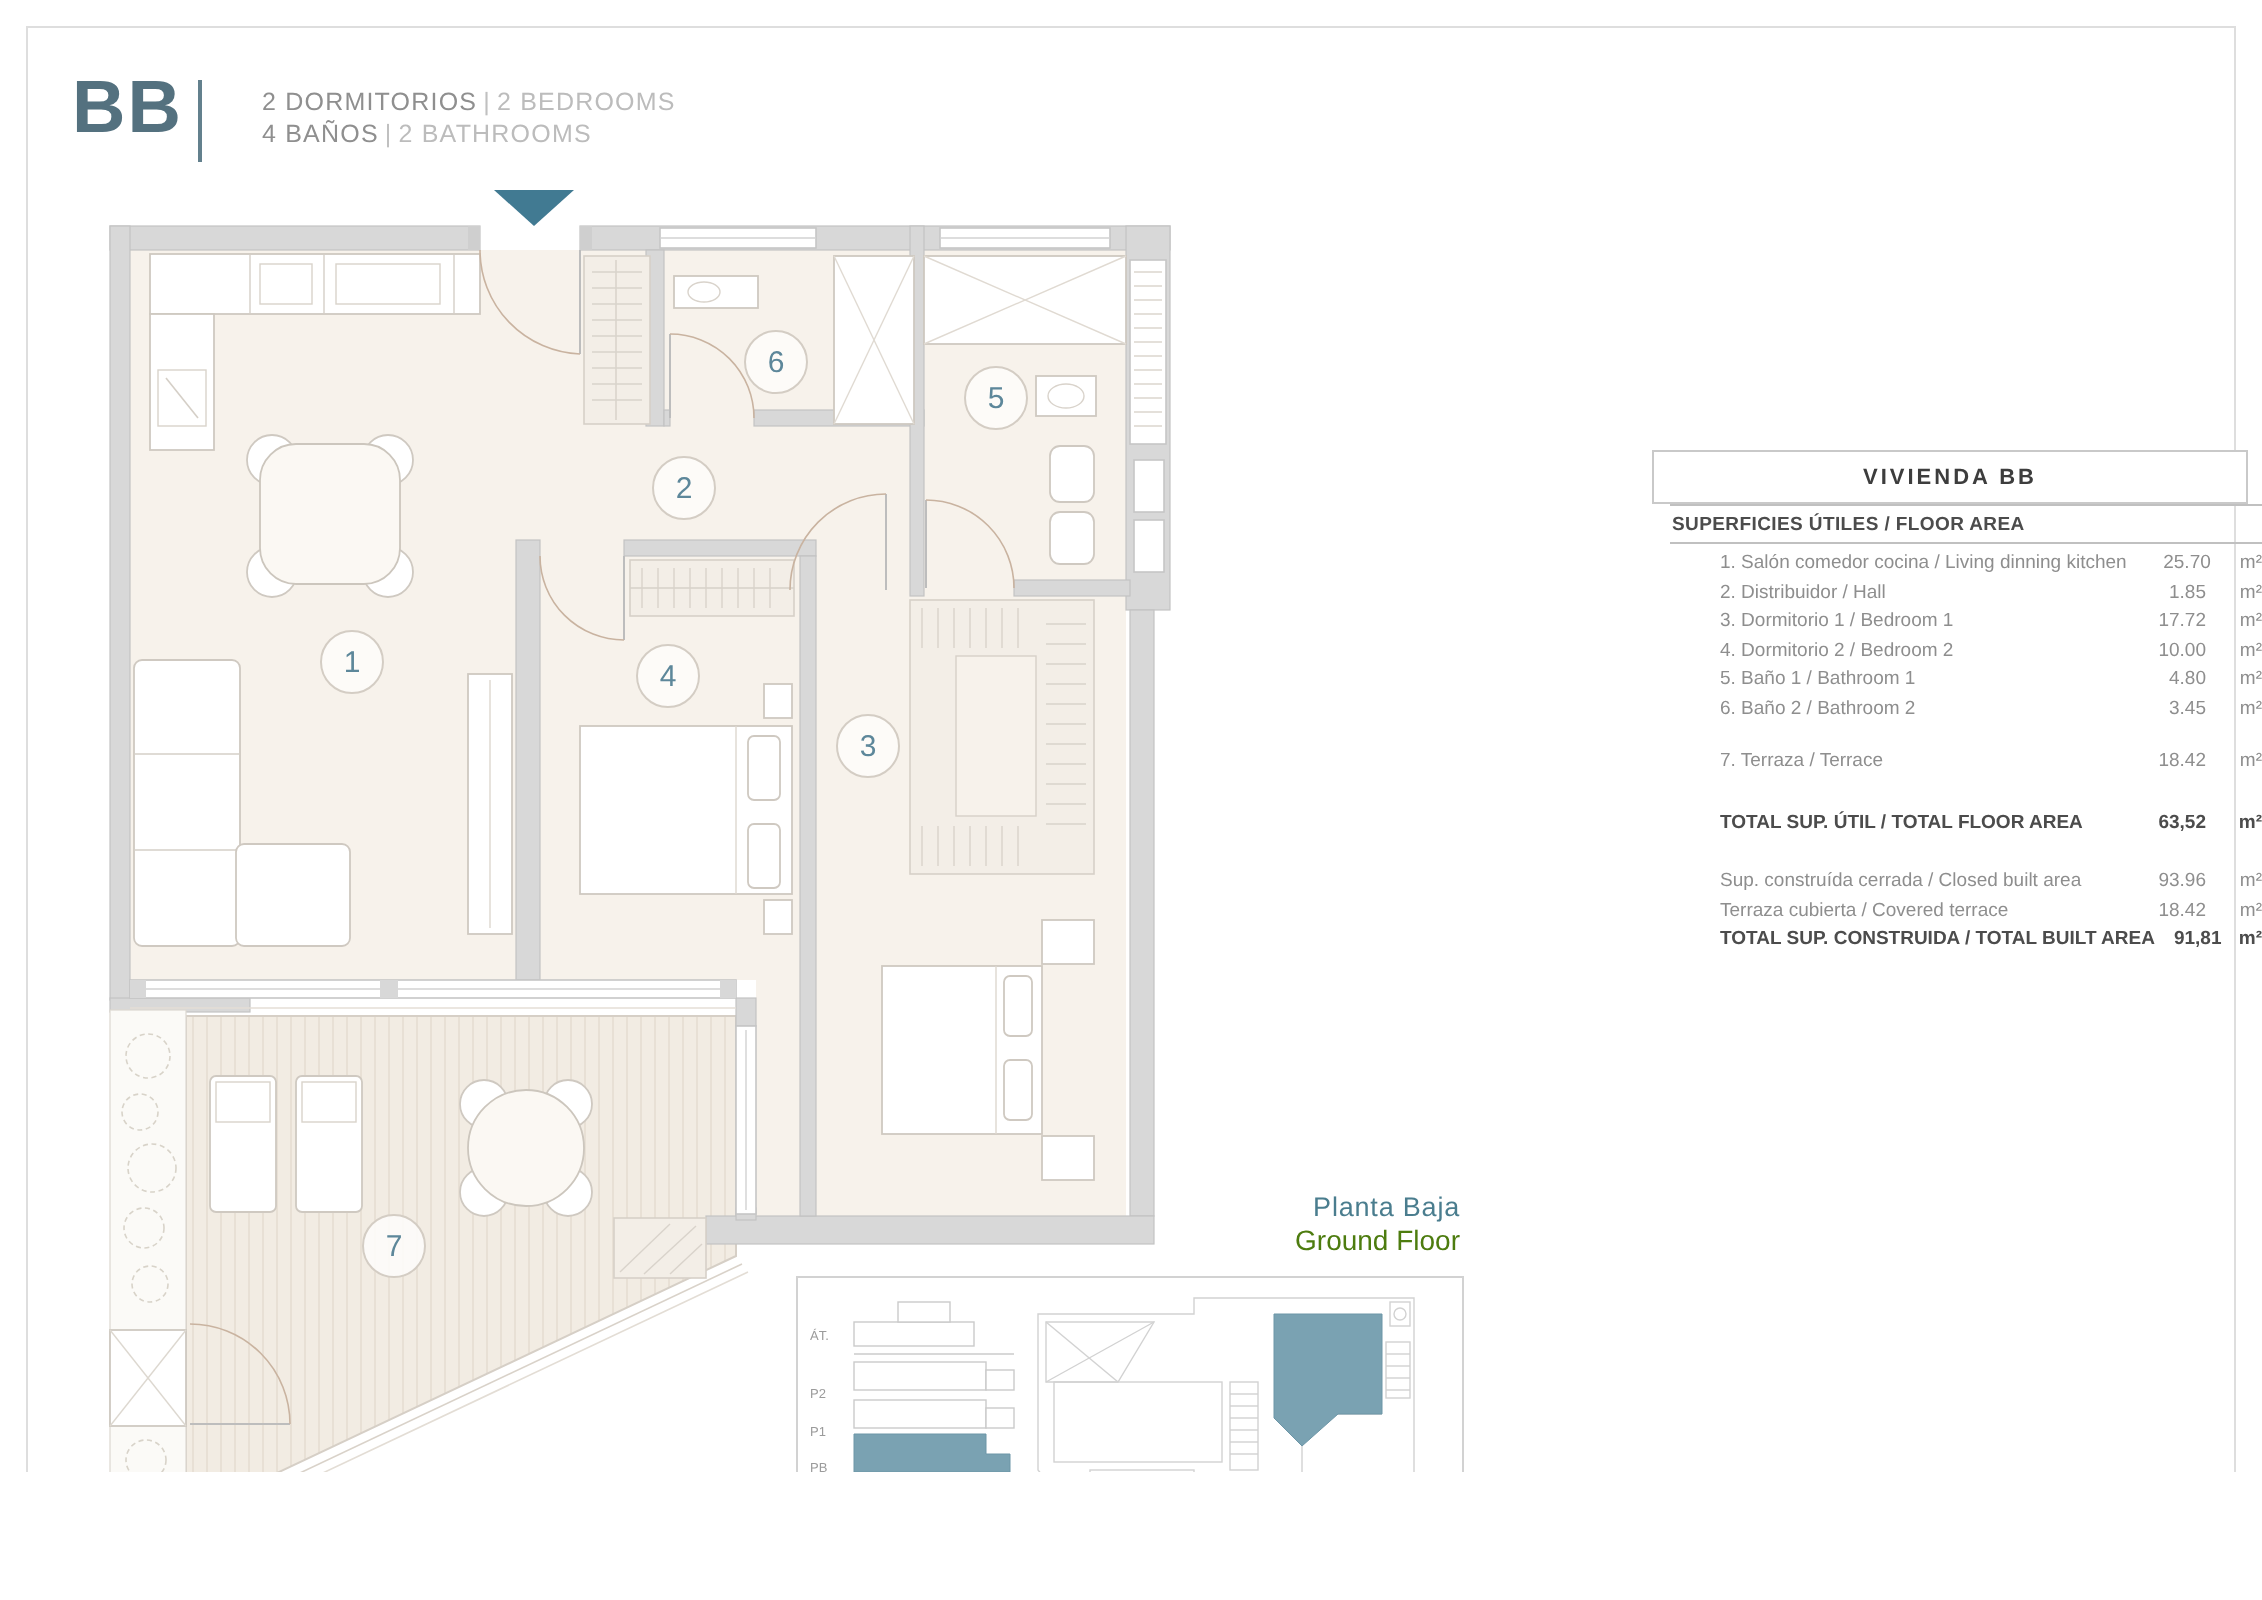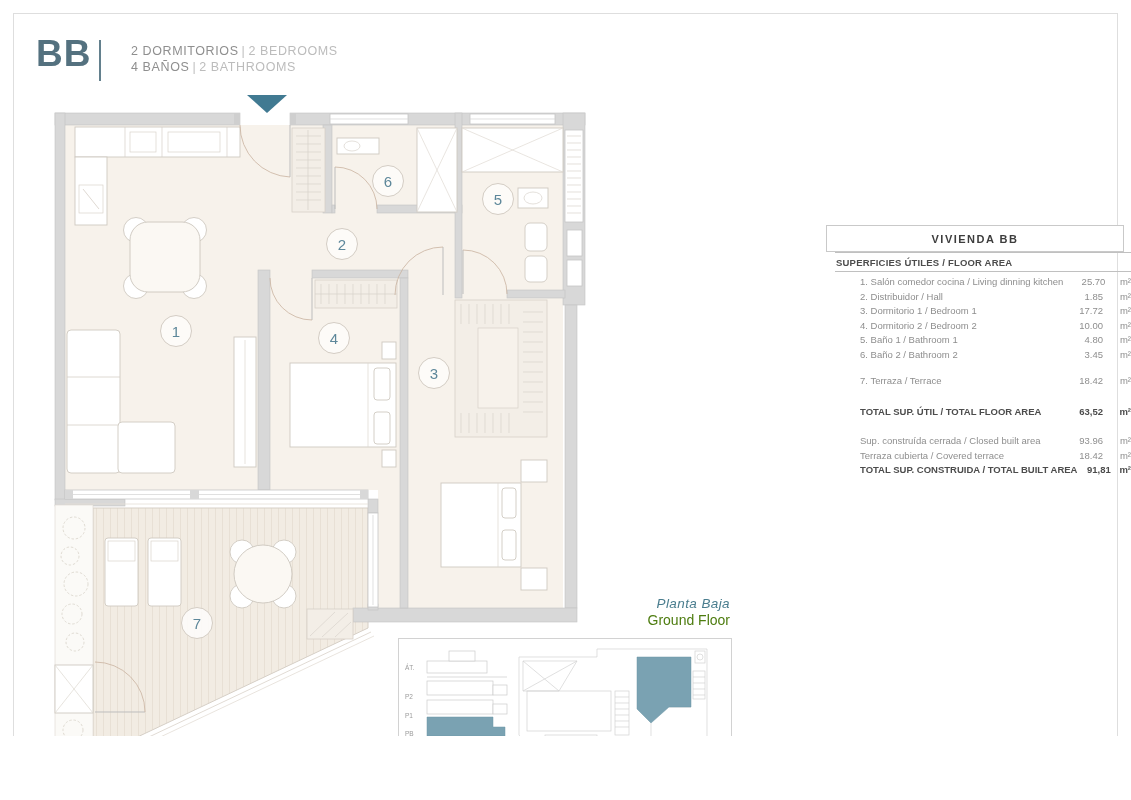--- a/index.html
+++ b/index.html
@@ -15,21 +15,21 @@
   .hdr-line{position:absolute;left:111px;font-size:12.5px;letter-spacing:.6px;color:#8f8f8f;white-space:nowrap;margin-left:20px;}
   .hdr-line .sep{color:#c0c0c0;padding:0 3px;}
   .hdr-line .en{color:#bcbcbc;}
   .hdr-1{top:44px}.hdr-2{top:60px}
 
   
   .room-num{position:absolute;width:30px;height:30px;border-radius:50%;border:1px solid #d4cdc4;
             background:rgba(253,252,250,.9);color:#5d879a;font-size:15px;display:flex;
             align-items:center;justify-content:center;}
   .planta{position:absolute;left:530px;top:596px;width:200px;text-align:right;line-height:16px;}
-  .planta .es{font-size:13.5px;color:#4a7d8e;letter-spacing:.4px;font-style:italic;}
+  .planta .es{font-size:13.5px;color:#4a7d8e;letter-spacing:.4px;}
   .planta .en{font-size:14px;color:#4d7c0f;}
 
   
   .vivienda-box{position:absolute;left:826px;top:213px;width:296px;height:25px;border:1px solid #c9c9c9;
                 display:flex;align-items:center;justify-content:center;font-size:11px;font-weight:bold;
                 letter-spacing:1.5px;color:#3d3d3d;background:#fff;margin-top:12px;}
   .areas{position:absolute;left:835px;top:252px;width:296px;font-size:9.5px;color:#8e8e8e;}
   .sec-header{font-weight:bold;color:#4c4c4c;border-top:1px solid #c0c0c0;border-bottom:1px solid #c0c0c0;
               padding:3.5px 1px 3px;letter-spacing:.2px;}
   .arow{display:flex;height:14.5px;align-items:center;margin-left:24px;}

